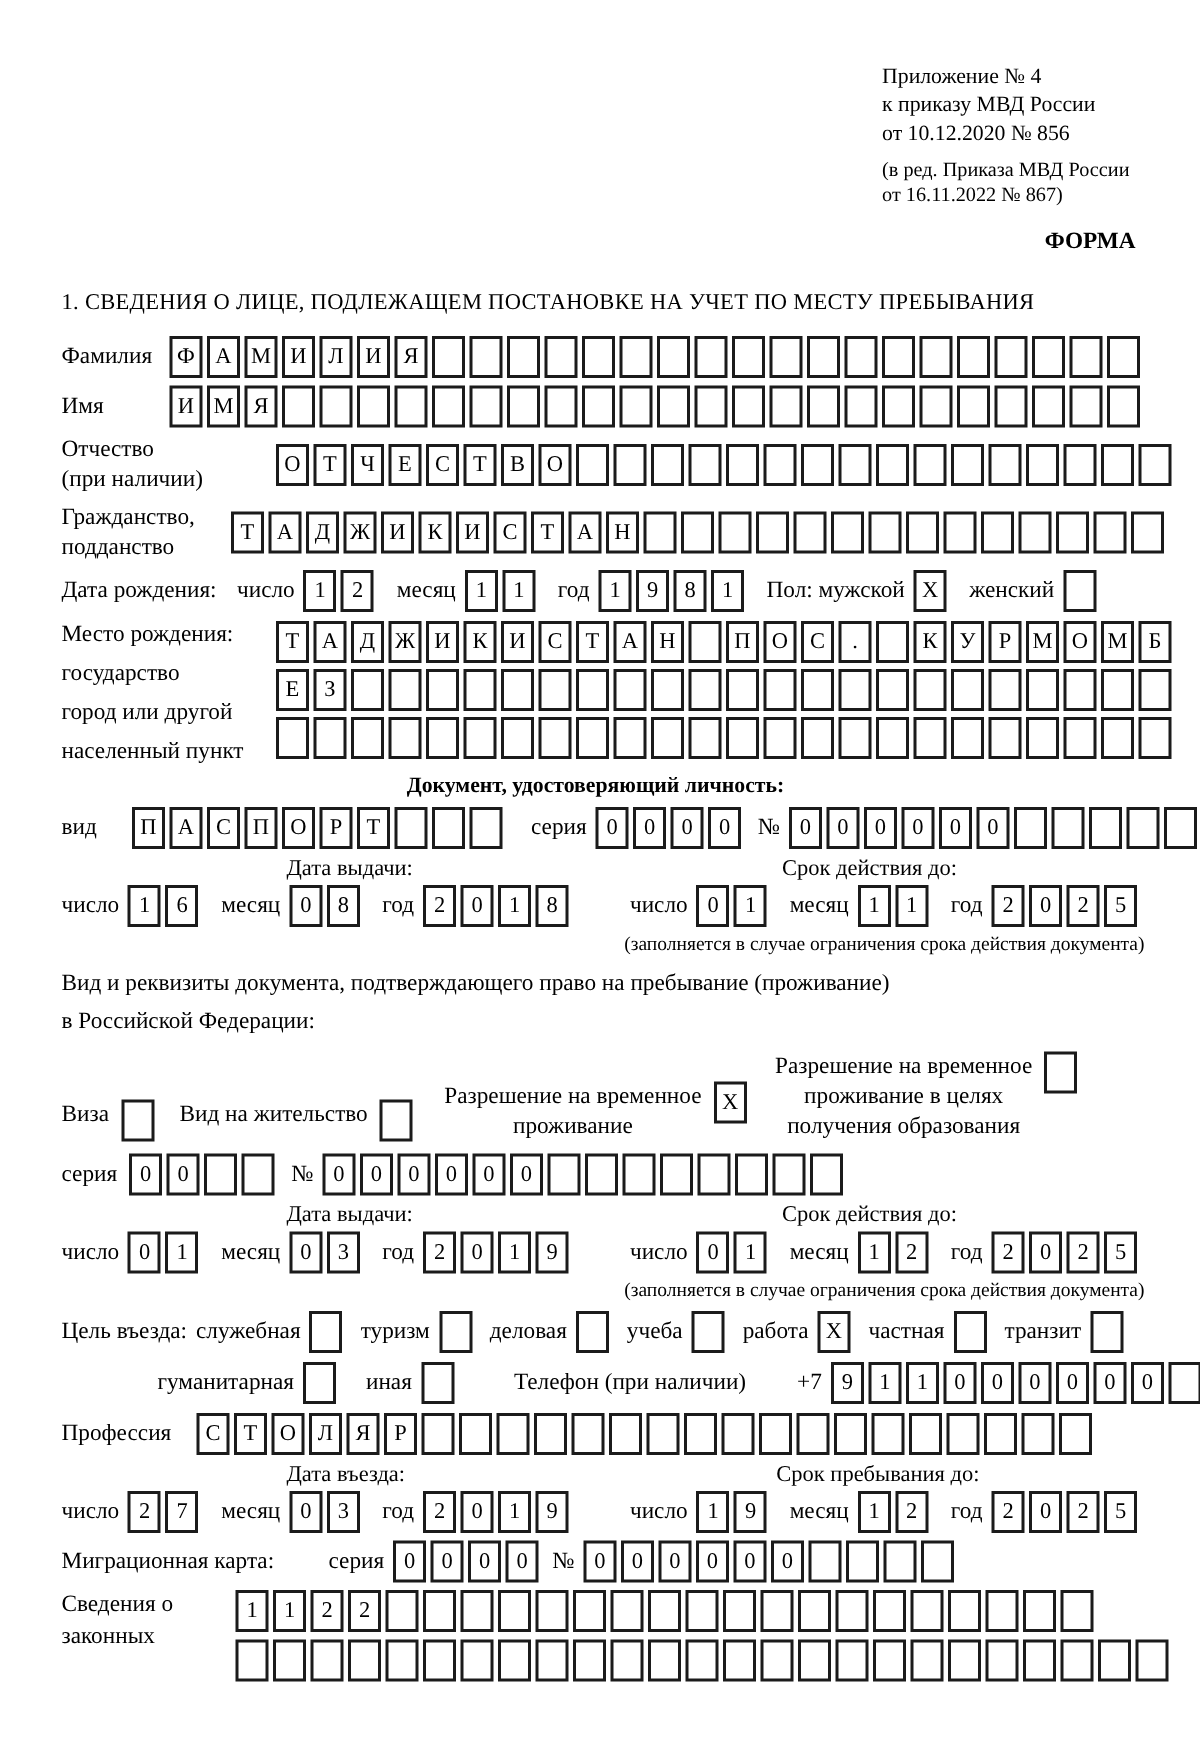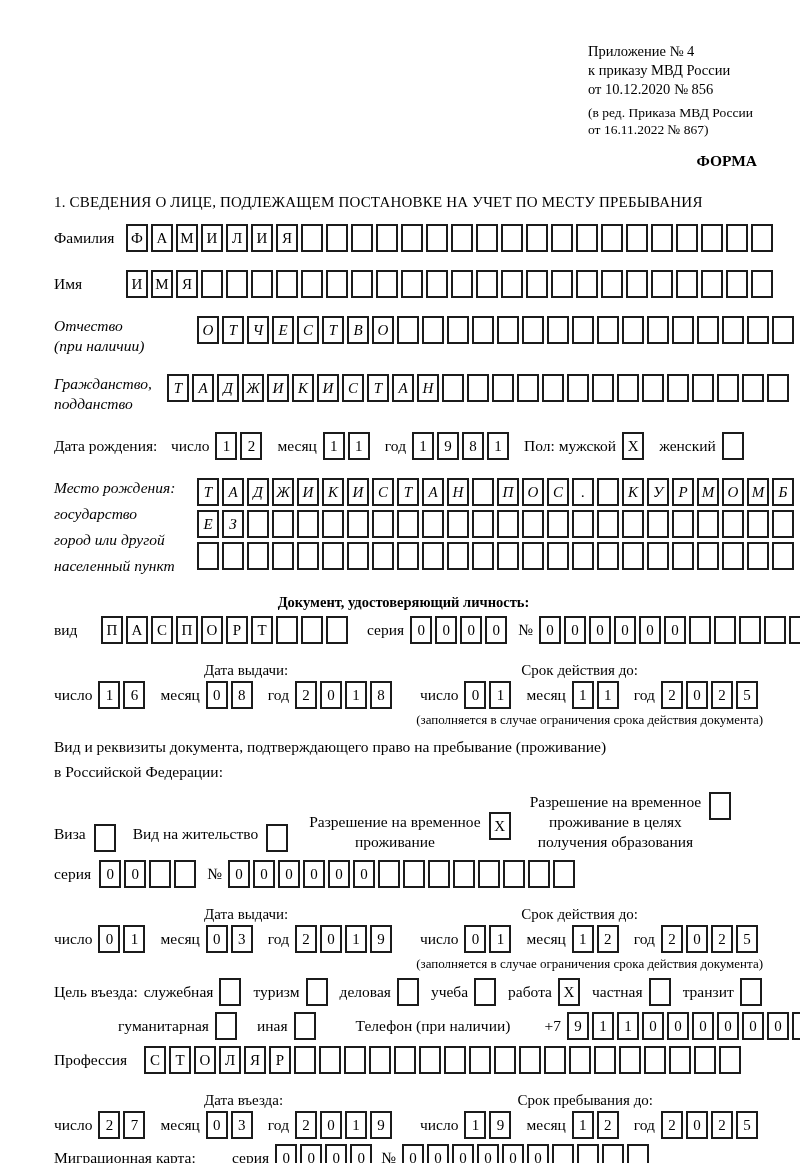--- a/index.html
+++ b/index.html
@@ -1,32 +1,32 @@
 <!DOCTYPE html>
 <html><head>
 <meta charset="utf-8">
 <style>
   html,body { margin:0; padding:0; background:#fff; }
   .page {
     width:800px; height:1163px; box-sizing:border-box; position:relative;
     background:#fff; color:#000; overflow:hidden;
     font-family:"Liberation Serif","DejaVu Serif",serif;
-    padding:42px 7px 0 54px;
+    padding:42px 7px 0 41px;
   }
   
   .cell {
     display:inline-flex; align-items:center; justify-content:center;
     width:18px; height:24px; border:2px solid #1b1b1b; margin-right:3px;
     font-size:15px; flex:none; background:#fff;
   }
   .cells { display:inline-flex; flex:none; }
   .cellrows .cells { display:flex; margin-bottom:4px; }
 
-  .frow { display:flex; align-items:center; margin-bottom:18px; }
-  .frow.top { align-items:flex-start;font-style:italic; }
+  .frow { display:flex; align-items:center; margin-bottom:5px; }
+  .frow.top { align-items:center; }
   .flabel { font-size:15.5px; flex:none; }
   .flabel .ln { line-height:20px; }
 
   
   .hdr { display:flex; justify-content:flex-end; padding-right:40px; }
   .hdr-block { font-size:14.5px; line-height:19px; }
   .hdr-block .amend { font-size:13.5px; line-height:17px; margin-top:5px; }
   .forma { text-align:right; padding-right:36px; font-weight:bold; font-size:15.5px; margin-top:14px; }
 
   .title { text-align:center; font-weight:bold; font-size:15.5px; line-height:23px; margin-top:16px; }

